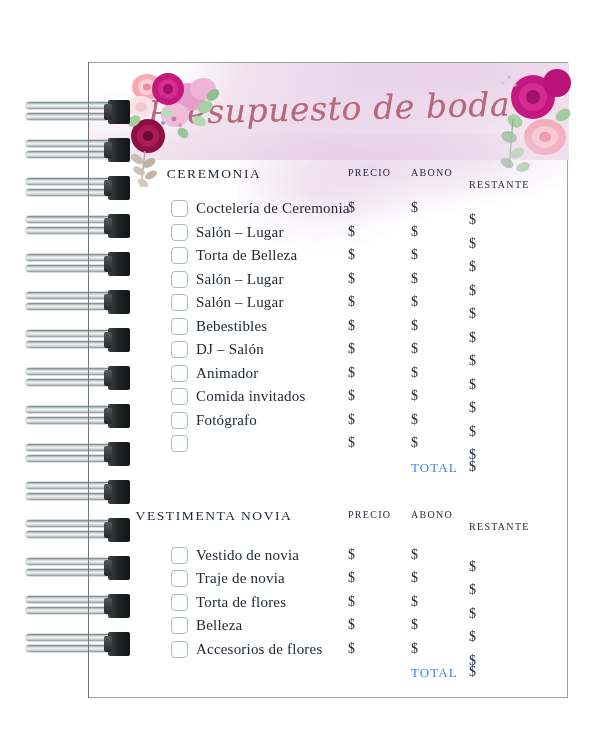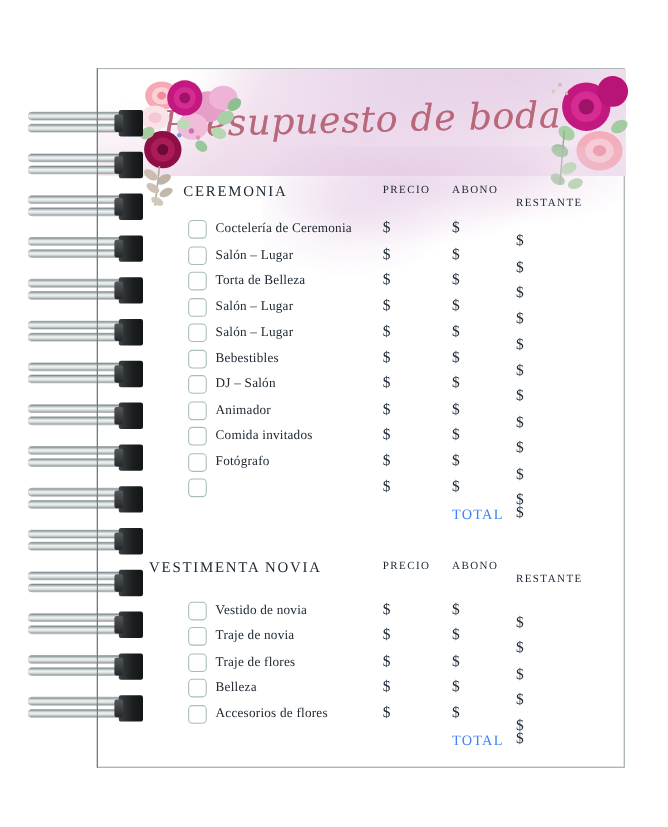--- a/index.html
+++ b/index.html
@@ -78,21 +78,21 @@
     font-size:13.5px;letter-spacing:1.6px;color:#1b2733;font-weight:400;
   }
   .sec-head .title-cell{position:absolute;left:0;width:250px;text-align:center;}
   .row{position:relative;height:23.5px;}
   .row .cb{
     position:absolute;left:82px;top:1px;width:17px;height:17px;
     border:1px solid #a9bcbc;border-radius:4px;background:#fff;box-sizing:border-box;
   }
   .row .label{
     position:absolute;left:107px;top:1px;width:150px;
-    font-size:12px;color:#202a33;letter-spacing:.2px;white-space:nowrap;
+    font-size:15px;color:#202a33;letter-spacing:.2px;white-space:nowrap;
   }
   .money{font-size:14px;color:#1b2733;}
   .c-precio{position:absolute;left:259px;top:1px;}
   .c-abono{position:absolute;left:322px;top:1px;}
   .c-rest{position:absolute;left:380px;top:13px;}
   .sec-head .c-precio,.sec-head .c-abono,.sec-head .c-rest{font-size:10px;letter-spacing:1.3px;}
   .total-row{position:relative;height:24px;}
   .total-row .t-label{
     position:absolute;left:322px;top:2px;font-size:13px;letter-spacing:1.1px;color:#3b82f6;
   }
@@ -359,21 +359,21 @@
       </div>
       <div class="row">
         <span class="cb"></span>
         <span class="label">Traje de novia</span>
         <span class="money c-precio">$</span>
         <span class="money c-abono">$</span>
         <span class="money c-rest">$</span>
       </div>
       <div class="row">
         <span class="cb"></span>
-        <span class="label">Traje de flores</span>
+        <span class="label">Torta de flores</span>
         <span class="money c-precio">$</span>
         <span class="money c-abono">$</span>
         <span class="money c-rest">$</span>
       </div>
       <div class="row">
         <span class="cb"></span>
         <span class="label">Belleza</span>
         <span class="money c-precio">$</span>
         <span class="money c-abono">$</span>
         <span class="money c-rest">$</span>

